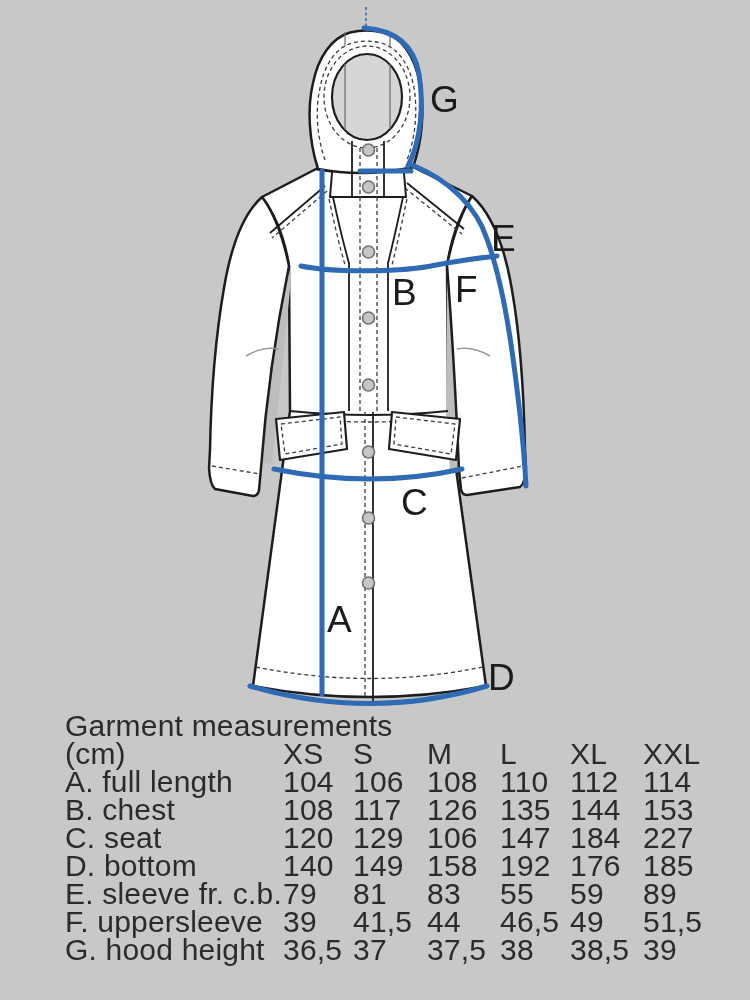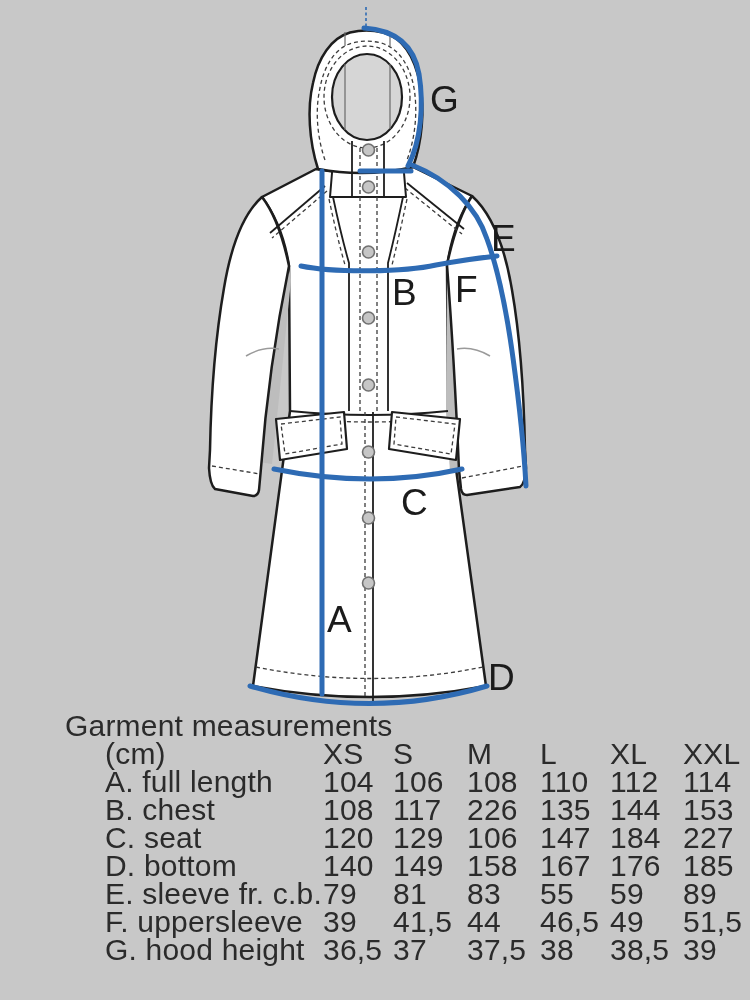--- a/index.html
+++ b/index.html
@@ -20,21 +20,21 @@
   .crease{fill:none;stroke:#9a9a9a;stroke-width:1.5;}
   .snap{fill:#c6c6c6;stroke:#707070;stroke-width:1.6;}
   .m{fill:none;stroke:var(--measure-blue,#2e6bb4);stroke-width:5;stroke-linecap:round;}
   .m-dash{fill:none;stroke:var(--measure-blue,#2e6bb4);stroke-width:1.6;stroke-dasharray:3 2.5;}
   .mlabel{font-family:"Liberation Sans",sans-serif;font-size:37px;font-weight:500;fill:#1b1b1b;}
 
   .table{position:absolute;left:65px;top:711px;width:660px;
          font-size:30px;line-height:28px;font-weight:400;color:#2b2b2b;
          letter-spacing:0.2px;}
   .t-title{line-height:29px;}
-  .t-grid{display:grid;grid-template-columns:218px 70px 74px 73px 70px 73px auto;margin-left:40px;}
+  .t-grid{display:grid;grid-template-columns:218px 70px 74px 73px 70px 73px auto;}
   .t-grid .cell{white-space:nowrap;}
 </style>
 </head>
 <body>
 
 <div id="stage">
 
   <svg width="750" height="712" viewBox="0 0 750 712">
 
     <path class="outline" d="M 316,169 L 262,197 C 276,216 285,240 289,266 L 290,411 L 253,686 Q 370,708 486,686 L 448,411 L 447,266 C 451,240 460,214 472,196 L 413,167 Q 366,178 316,169 Z"></path>
@@ -128,38 +128,38 @@
       <div class="cell">104</div>
       <div class="cell">106</div>
       <div class="cell">108</div>
       <div class="cell">110</div>
       <div class="cell">112</div>
       <div class="cell">114</div>
 
       <div class="cell">B. chest</div>
       <div class="cell">108</div>
       <div class="cell">117</div>
-      <div class="cell">226</div>
+      <div class="cell">126</div>
       <div class="cell">135</div>
       <div class="cell">144</div>
       <div class="cell">153</div>
 
       <div class="cell">C. seat</div>
       <div class="cell">120</div>
       <div class="cell">129</div>
       <div class="cell">106</div>
       <div class="cell">147</div>
       <div class="cell">184</div>
       <div class="cell">227</div>
 
       <div class="cell">D. bottom</div>
       <div class="cell">140</div>
       <div class="cell">149</div>
       <div class="cell">158</div>
-      <div class="cell">167</div>
+      <div class="cell">192</div>
       <div class="cell">176</div>
       <div class="cell">185</div>
 
       <div class="cell">E. sleeve fr. c.b.</div>
       <div class="cell">79</div>
       <div class="cell">81</div>
       <div class="cell">83</div>
       <div class="cell">55</div>
       <div class="cell">59</div>
       <div class="cell">89</div>

